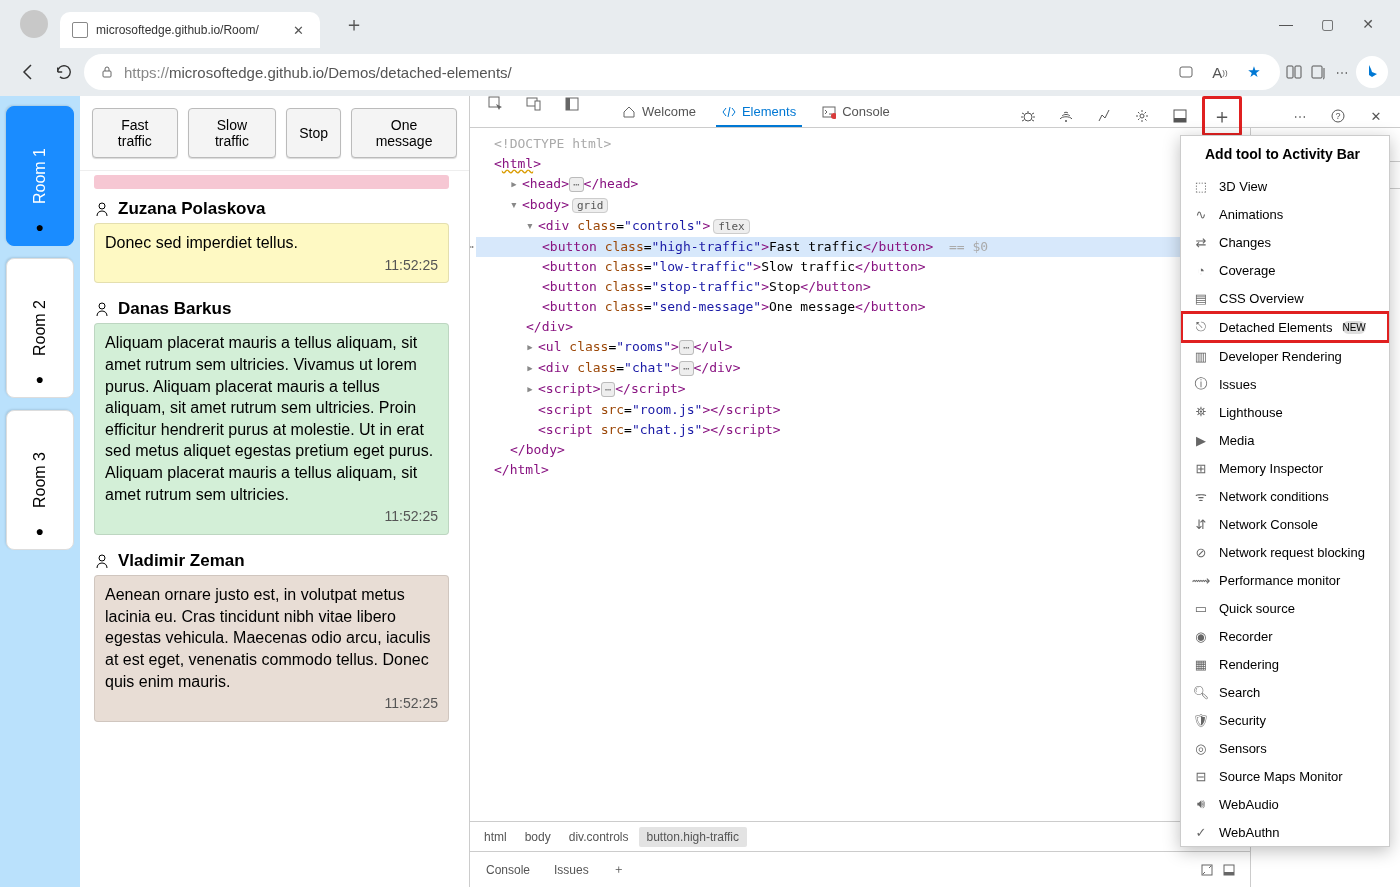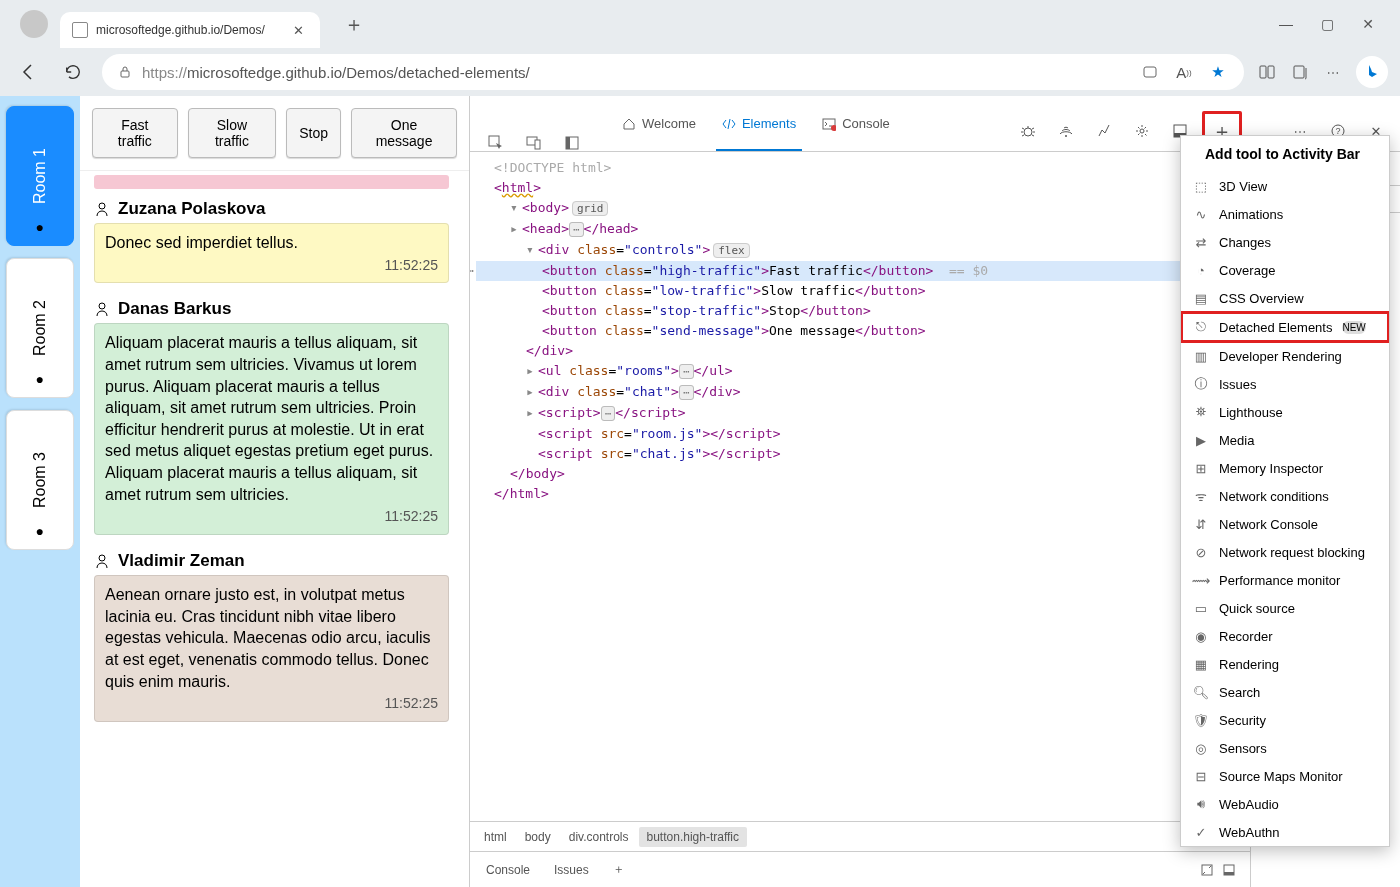--- a/index.html
+++ b/index.html
@@ -10,21 +10,21 @@
 .titlebar { height: 48px; display: flex; align-items: center; padding: 0 8px; }
 .profile-avatar { width: 28px; height: 28px; background: #c8c8c8; border-radius: 50%; margin: 0 12px; }
 .tab { background: #fff; border-radius: 10px 10px 0 0; height: 36px; display: flex; align-items: center; padding: 0 12px; gap: 8px; margin-top: 12px; min-width: 260px; }
 .tab-icon { width: 16px; height: 16px; border: 1px solid #888; border-radius: 2px; }
 .tab-title { flex: 1; font-size: 12px; color: #333; }
 .tab-close { cursor: pointer; color: #555; padding: 2px 4px; }
 .newtab { margin-left: 16px; font-size: 20px; color: #555; padding: 4px 8px; }
 .win-controls { margin-left: auto; display: flex; gap: 28px; padding-right: 18px; color: #555; font-size: 14px; }
 
 
-.addrbar { height: 48px; display: flex; align-items: center; padding: 0 12px; gap: 13px; }
+.addrbar { height: 48px; display: flex; align-items: center; padding: 0 12px; gap: 4px; }
 .nav-btn { width: 32px; height: 32px; display: flex; align-items: center; justify-content: center; color: #444; border-radius: 4px; }
 .url-field { flex: 1; background: #fff; height: 36px; border-radius: 18px; display: flex; align-items: center; padding: 0 16px; gap: 10px; color: #555; font-size: 15px; }
 .url-field .lock { color: #777; }
 .url-text { flex: 1; }
 .url-text .gray { color: #888; }
 .addr-icons { display: flex; gap: 14px; align-items: center; }
 .addr-icon { width: 20px; height: 20px; display: flex; align-items: center; justify-content: center; color: #555; }
 .star-filled { color: #0078d4; }
 .bing-circle { width: 32px; height: 32px; border-radius: 50%; background: #fff; display: flex; align-items: center; justify-content: center; }
 
@@ -51,21 +51,21 @@
 .msg-user { display: flex; align-items: center; gap: 8px; font-weight: 700; font-size: 17px; margin-bottom: 4px; }
 .msg-user .u-icon { width: 16px; height: 16px; }
 .msg-bubble { padding: 8px 10px; border-radius: 4px; font-size: 16px; line-height: 1.35; border: 1px solid rgba(0,0,0,0.1); }
 .msg-time { text-align: right; font-size: 14px; color: #555; margin-top: 2px; }
 .bubble-pink { background: #fef9c3; }
 .bubble-green { background: #d3efd7; }
 .bubble-tan { background: #e8ddd5; }
 
 
 .devtools { flex: 1; display: flex; flex-direction: column; min-height: 0; background: #fff; position: relative; }
-.dt-tabs { height: 56px; display: flex; align-items: flex-end; border-bottom: 1px solid #ccc; padding: 0 8px; gap: 2px; }
+.dt-tabs { height: 32px; display: flex; align-items: flex-start; border-bottom: 1px solid #ccc; padding: 0 8px; gap: 2px; }
 .dt-tab { display: flex; align-items: center; gap: 6px; padding: 0 12px; height: 100%; font-size: 13px; color: #555; cursor: pointer; position: relative; }
 .dt-tab.active { color: #0078d4; }
 .dt-tab.active::after { content: ""; position: absolute; left: 6px; right: 6px; bottom: 0; height: 2px; background: #0078d4; }
 .dt-tab-icon-only { width: 36px; display: flex; align-items: center; justify-content: center; }
 .dt-spacer { flex: 1; }
 .dt-right-icons { display: flex; gap: 6px; align-items: center; }
 .dt-icon-btn { width: 32px; height: 32px; display: flex; align-items: center; justify-content: center; color: #555; cursor: pointer; border-radius: 2px; }
 .plus-highlight { border: 3px solid #e02020; width: 40px; height: 40px; }
 
 .dt-body { flex: 1; display: flex; min-height: 0; }
@@ -121,21 +121,21 @@
 </style>
 </head>
 <body>
 
 <div class="window">
 
   <div class="titlebar">
     <div class="profile-avatar"></div>
     <div class="tab">
       <span class="tab-icon"></span>
-      <span class="tab-title">microsoftedge.github.io/Demos/</span>
+      <span class="tab-title">microsoftedge.github.io/Room/</span>
       <span class="tab-close">✕</span>
     </div>
     <div class="newtab">＋</div>
     <div class="win-controls">
       <span>―</span>
       <span>▢</span>
       <span>✕</span>
     </div>
   </div>
 
@@ -339,22 +339,22 @@
             </div>
           <div class="dt-icon-btn">✕</div>
         </div>
       </div>
 
       <div class="dt-body">
         <div class="elements-panel">
           <div class="dom-tree">
             <div class="dom-line ind1"><span class="dom-dim">&lt;!DOCTYPE html&gt;</span></div>
             <div class="dom-line ind1"><span class="dom-tag">&lt;<span class="wavy">html</span>&gt;</span></div>
+            <div class="dom-line ind2"><span class="exp">▸</span><span class="dom-tag">&lt;<span>head</span>&gt;</span><span class="dotpill">⋯</span><span class="dom-tag">&lt;/<span>head</span>&gt;</span></div>
             <div class="dom-line ind2"><span class="exp">▾</span><span class="dom-tag">&lt;<span>body</span>&gt;</span><span class="pill">grid</span></div>
-            <div class="dom-line ind2"><span class="exp">▸</span><span class="dom-tag">&lt;<span>head</span>&gt;</span><span class="dotpill">⋯</span><span class="dom-tag">&lt;/<span>head</span>&gt;</span></div>
             <div class="dom-line ind3"><span class="exp">▾</span><span class="dom-tag">&lt;<span>div</span></span> <span class="dom-attr">class</span>=<span class="dom-val">"<span>controls</span>"</span><span class="dom-tag">&gt;</span><span class="pill">flex</span></div>
             <div class="dom-line dom-highlight" style="padding-left:66px"><span class="dom-tag">&lt;button</span> <span class="dom-attr">class</span>=<span class="dom-val">"<span>high-traffic</span>"</span><span class="dom-tag">&gt;</span><span class="dom-text">Fast traffic</span><span class="dom-tag">&lt;/button&gt;</span>&nbsp;&nbsp;<span class="dom-dim">== $0</span></div>
             <div class="dom-line" style="padding-left:66px"><span class="dom-tag">&lt;button</span> <span class="dom-attr">class</span>=<span class="dom-val">"<span>low-traffic</span>"</span><span class="dom-tag">&gt;</span><span class="dom-text">Slow traffic</span><span class="dom-tag">&lt;/button&gt;</span></div>
             <div class="dom-line" style="padding-left:66px"><span class="dom-tag">&lt;button</span> <span class="dom-attr">class</span>=<span class="dom-val">"<span>stop-traffic</span>"</span><span class="dom-tag">&gt;</span><span class="dom-text">Stop</span><span class="dom-tag">&lt;/button&gt;</span></div>
             <div class="dom-line" style="padding-left:66px"><span class="dom-tag">&lt;button</span> <span class="dom-attr">class</span>=<span class="dom-val">"<span>send-message</span>"</span><span class="dom-tag">&gt;</span><span class="dom-text">One message</span><span class="dom-tag">&lt;/button&gt;</span></div>
             <div class="dom-line ind3"><span class="dom-tag">&lt;/div&gt;</span></div>
             <div class="dom-line ind3"><span class="exp">▸</span><span class="dom-tag">&lt;<span>ul</span></span> <span class="dom-attr">class</span>=<span class="dom-val">"<span>rooms</span>"</span><span class="dom-tag">&gt;</span><span class="dotpill">⋯</span><span class="dom-tag">&lt;/ul&gt;</span></div>
             <div class="dom-line ind3"><span class="exp">▸</span><span class="dom-tag">&lt;<span>div</span></span> <span class="dom-attr">class</span>=<span class="dom-val">"<span>chat</span>"</span><span class="dom-tag">&gt;</span><span class="dotpill">⋯</span><span class="dom-tag">&lt;/div&gt;</span></div>
             <div class="dom-line ind3"><span class="exp">▸</span><span class="dom-tag">&lt;script&gt;</span><span class="dotpill">⋯</span><span class="dom-tag">&lt;/script&gt;</span></div>
             <div class="dom-line ind3"><span style="display:inline-block;width:12px"></span><span class="dom-tag">&lt;script</span> <span class="dom-attr">src</span>=<span class="dom-val">"<span>room.js</span>"</span><span class="dom-tag">&gt;&lt;/script&gt;</span></div>

